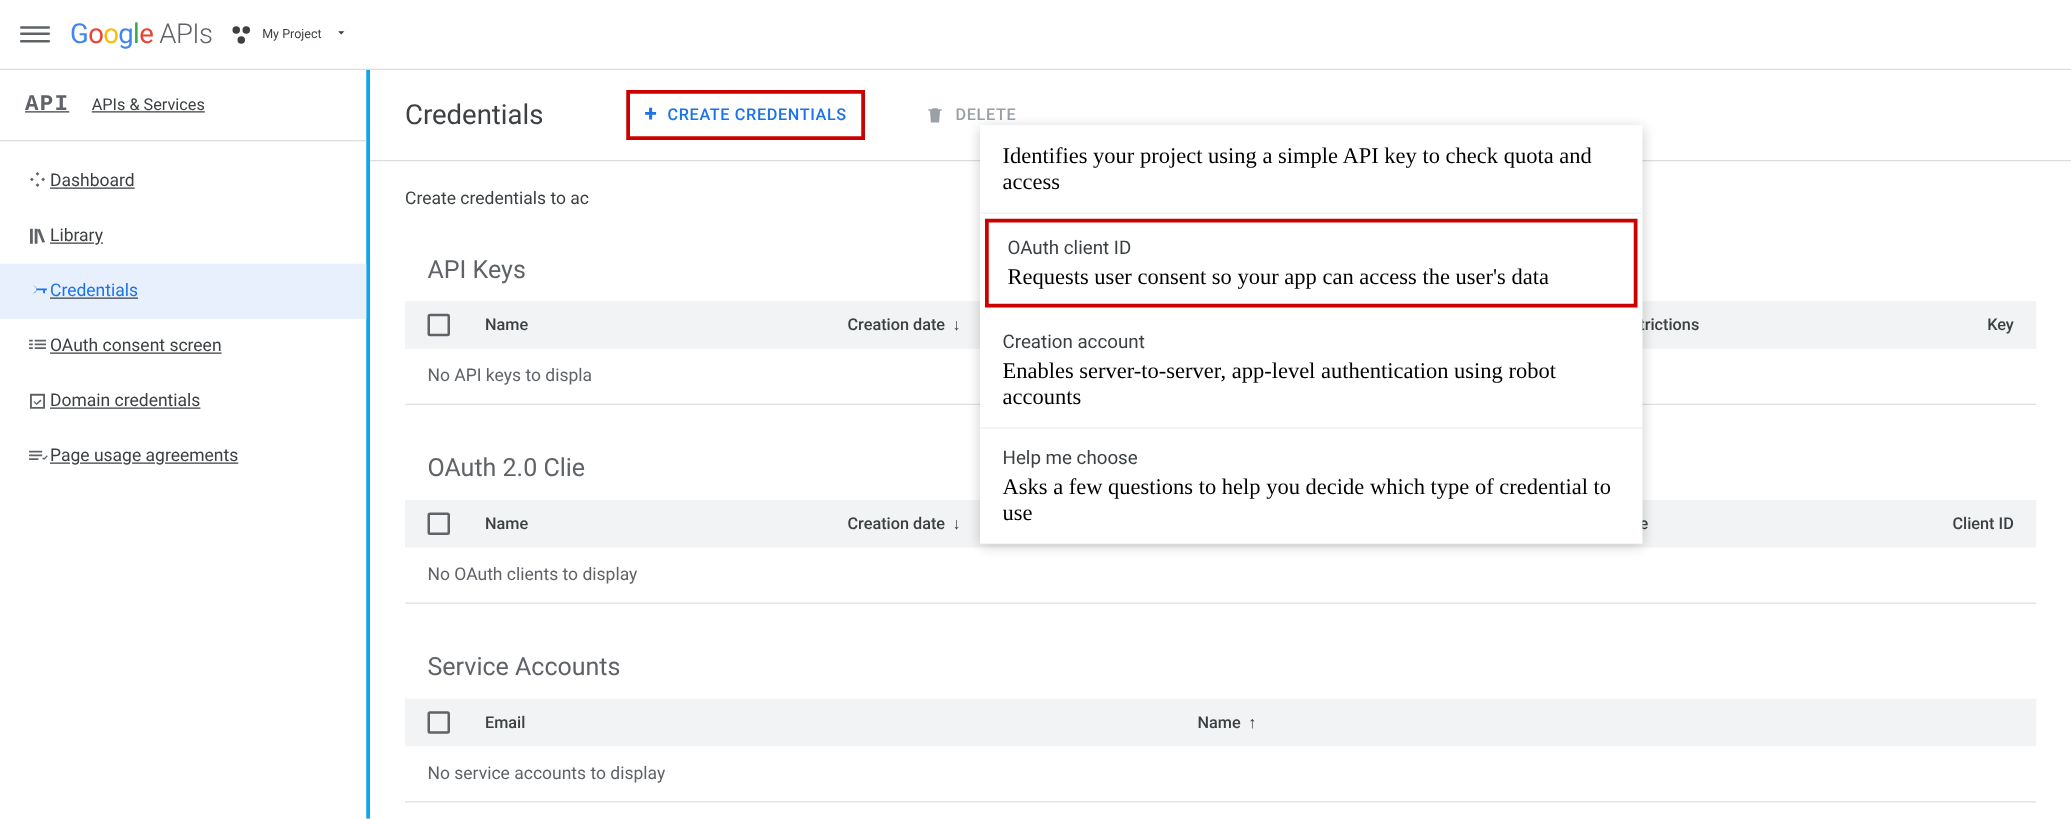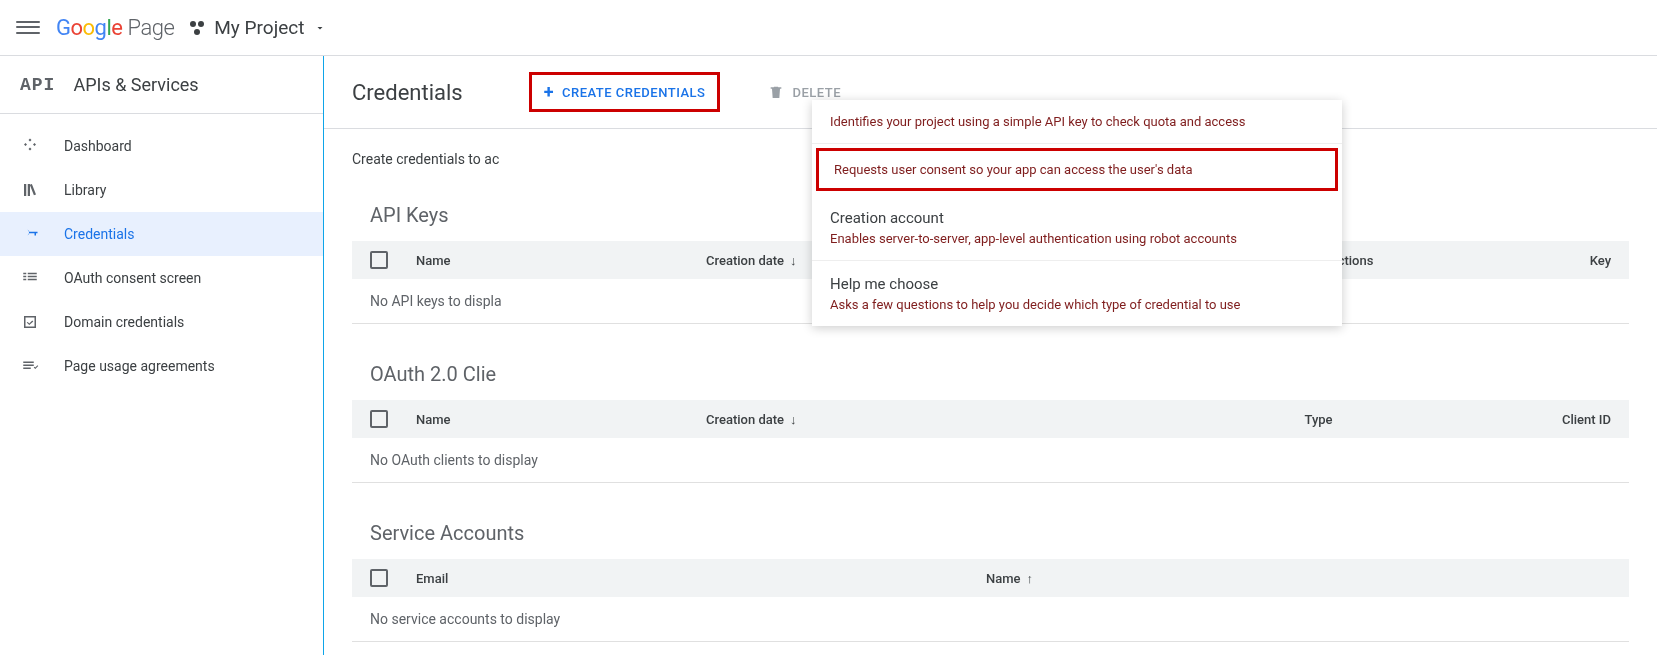--- a/index.html
+++ b/index.html
@@ -6,34 +6,34 @@
 body { background: #fff; color: #3c4043; width: 1657px; height: 655px; overflow: hidden; }
 
 
 .topbar { height: 56px; display: flex; align-items: center; padding: 0 16px; border-bottom: 1px solid #dadce0; }
 .hamburger { width: 24px; height: 24px; margin-right: 16px; cursor: pointer; display: flex; flex-direction: column; justify-content: space-around; padding: 4px 0; }
 .hamburger span { height: 2px; background: #5f6368; border-radius: 1px; }
 .logo { font-size: 22px; font-weight: 400; color: #5f6368; margin-right: 14px; letter-spacing: -0.5px; }
 .logo .g1 { color: #4285F4; } .logo .g2 { color: #EA4335; } .logo .g3 { color: #FBBC05; }
 .logo .g4 { color: #4285F4; } .logo .g5 { color: #34A853; } .logo .g6 { color: #EA4335; }
 .logo .apis { color: #5f6368; font-weight: 300; }
-.project-sel { display: flex; align-items: center; cursor: pointer; font-size: 19px; color: #3c4043; }
+.project-sel { display: flex; align-items: center; cursor: pointer; font-size: 10px; color: #3c4043; }
 .project-sel .dots { width: 18px; height: 18px; margin-right: 8px; position: relative; }
 .project-sel .dots::before { content:""; position:absolute; width:6px; height:6px; background:#3c4043; border-radius:50%; top:2px; left:2px; }
 .project-sel .dots::after { content:""; position:absolute; width:6px; height:6px; background:#3c4043; border-radius:50%; top:2px; left:10px; box-shadow: -4px 8px 0 #3c4043; }
 .project-sel .caret { margin-left: 10px; }
 
 
 .layout { display: flex; height: calc(100% - 56px); }
-.sidebar { width: 324px; border-right: 1px solid #0ea5e9; padding-top: 0; }
+.sidebar { width: 296px; border-right: 3px solid #0ea5e9; padding-top: 0; text-decoration: underline; }
 .side-header { display: flex; align-items: center; padding: 18px 20px; border-bottom: 1px solid #dadce0; gap: 18px; }
 .side-header .api-ico { font-family: 'Courier New', monospace; font-weight: bold; font-size: 18px; color: #5f6368; letter-spacing: 1px; }
-.side-header .title { font-size: 18px; color: #3c4043; }
+.side-header .title { font-size: 13px; color: #3c4043; }
 .side-list { padding-top: 10px; }
-.side-item { display: flex; align-items: center; padding: 12px 20px; gap: 24px; cursor: pointer; font-size: 14px; color: #3c4043; }
+.side-item { display: flex; align-items: center; padding: 12px 20px; cursor: pointer; font-size: 14px; color: #3c4043; }
 .side-item.active { background: #e8f0fe; color: #1a73e8; }
 .side-item.active .ico svg { fill: #1a73e8; }
 .side-item .ico { width: 20px; height: 20px; display:flex; align-items:center; justify-content:center; }
 .side-item .ico svg { fill: #5f6368; }
 
 
 .main { flex: 1; padding: 0; position: relative; }
 .main-head { display: flex; align-items: center; padding: 16px 28px; border-bottom: 1px solid #dadce0; gap: 16px; }
 .main-head h1 { font-size: 22px; font-weight: 400; color: #3c4043; margin-right: 50px; }
 .btn-create { display:flex; align-items:center; color:#1a73e8; font-size:13px; font-weight:500; letter-spacing:0.5px; padding:8px 12px; cursor:pointer; border:3px solid #c00; }
@@ -57,35 +57,35 @@
 .col-sname { flex:1; }
 .empty { padding:14px 18px; font-size:14px; color:#5f6368; border-bottom:1px solid #e0e0e0; }
 .section { margin-bottom: 30px; }
 .sort-arr { margin-left:6px; }
 
 
 .dropdown { position:absolute; top:44px; left:488px; width:530px; background:#fff; box-shadow:0 2px 10px rgba(0,0,0,0.2); z-index:10; }
 .dd-item { padding:14px 18px; cursor:pointer; border-bottom:1px solid #eee; }
 .dd-item:last-child { border-bottom:none; }
 .dd-item .t { font-size:15px; color:#3c4043; margin-bottom:4px; }
-.dd-item .d { font-size:13px; color:#7f1d1d; }
+.dd-item .d { font-size:18px; color:#000000;font-family:Liberation Serif, serif; }
 .dd-item.hl { border:3px solid #c00; margin:4px; padding:11px 15px; }
 </style>
 </head>
 <body>
 
 <div class="topbar">
   <div class="hamburger">
       <span></span>
       <span></span>
       <span></span>
     </div>
   <div class="logo">
     <span class="g1">G</span><span class="g2">o</span><span class="g3">o</span><span class="g4">g</span><span class="g5">l</span><span class="g6">e</span>
-    <span class="apis">Page</span>
+    <span class="apis">APIs</span>
   </div>
   <div class="project-sel">
     <span class="dots"></span>
     <span>My Project</span>
     <span class="caret">
       <svg width="12" height="12" viewBox="0 0 24 24">
           <path d="M7 10l5 5 5-5z" fill="#3c4043"></path>
         </svg>
     </span>
   </div>
@@ -162,20 +162,21 @@
           </svg>
         <span>DELETE</span>
       </div>
     </div>
 
     <div class="dropdown">
       <div class="dd-item">
         <div class="d">Identifies your project using a simple API key to check quota and access</div>
       </div>
       <div class="dd-item hl">
+        <div class="t">OAuth client ID</div>
         <div class="d">Requests user consent so your app can access the user's data</div>
       </div>
       <div class="dd-item">
         <div class="t">Creation account</div>
         <div class="d">Enables server-to-server, app-level authentication using robot accounts</div>
       </div>
       <div class="dd-item">
         <div class="t">Help me choose</div>
         <div class="d">Asks a few questions to help you decide which type of credential to use</div>
       </div>

